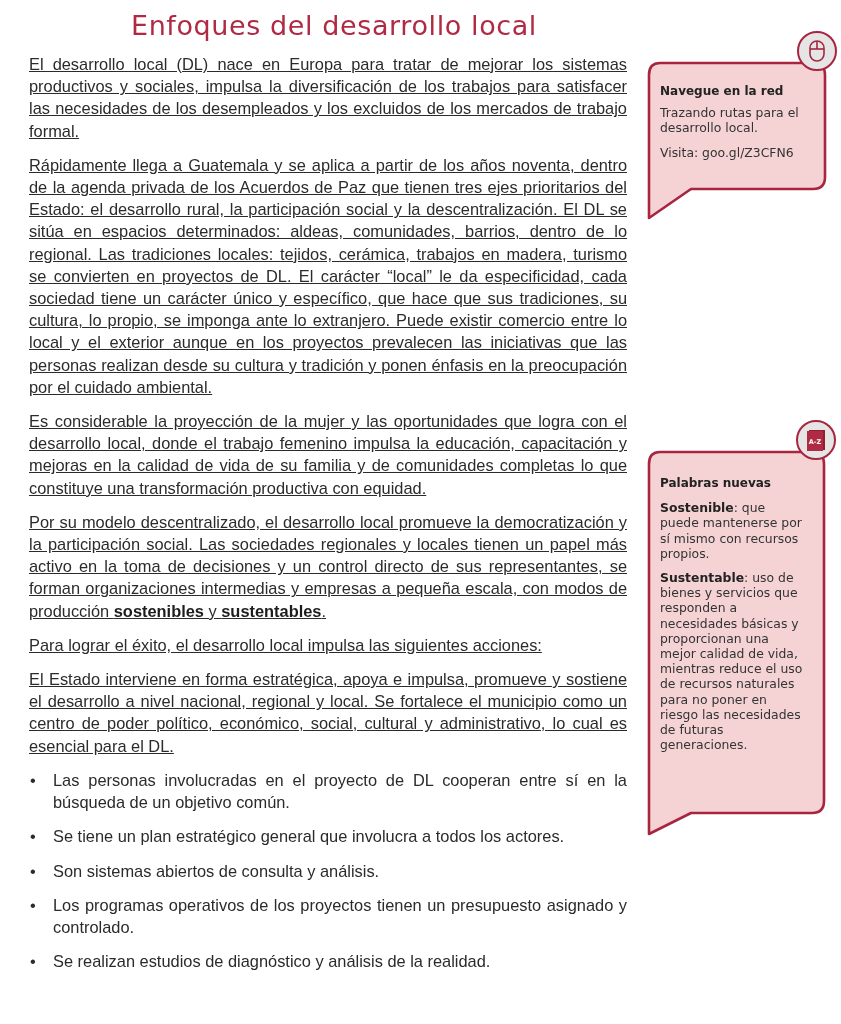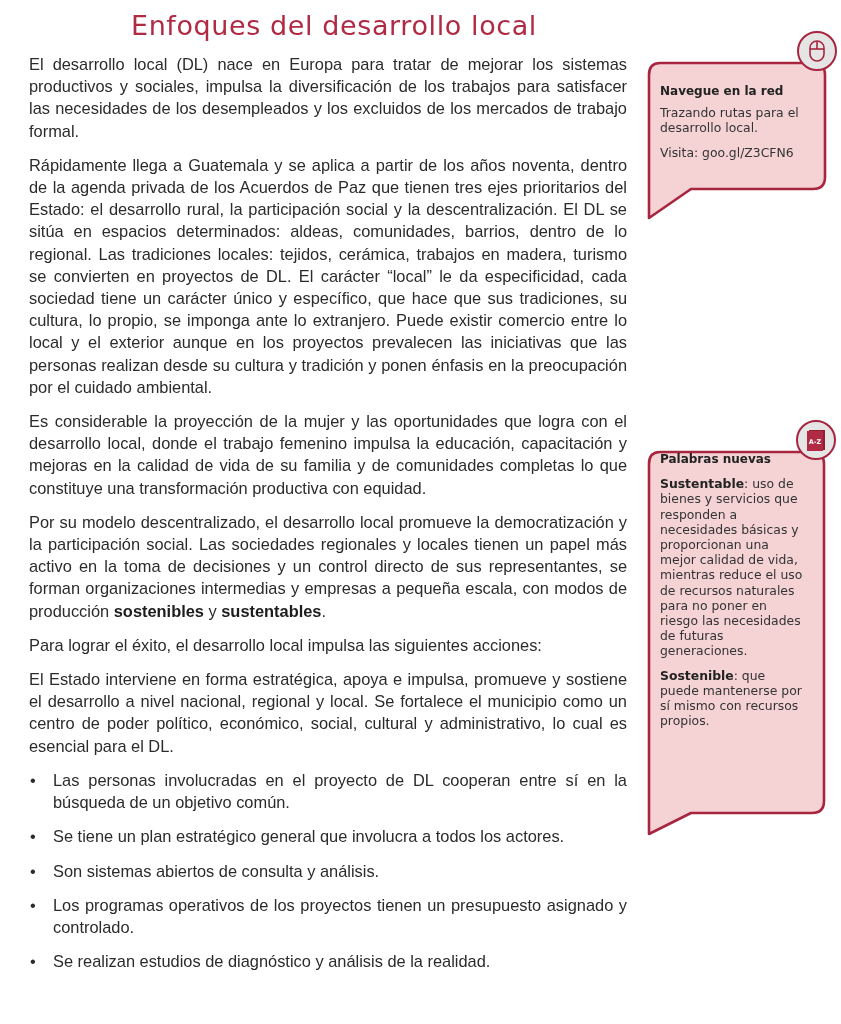--- a/index.html
+++ b/index.html
@@ -32,20 +32,21 @@
       position: absolute;
       left: 29px;
       top: 53px;
       width: 598px;
       font-size: 16.4px;
       line-height: 22.2px;
       text-align: justify;
     }
     .main p {
       margin: 0 0 12px 0;
+      text-decoration: underline;
     }
     .main b { font-weight: bold; color: #1d1d1d; }
     .bullets {
       list-style: none;
       margin: 0;
       padding: 0;
     }
     .bullets li {
       position: relative;
       padding-left: 24px;
@@ -144,18 +145,18 @@
   <svg class="frame" width="181" height="386" viewBox="0 0 181 386">
     <path d="M14 2 H166 Q178 2 178 14 V351 Q178 363 166 363 H45 L3 384 V14 Q3 2 14 2 Z" fill="#f5d3d5" stroke="#a8253f" stroke-width="2.6" stroke-linejoin="round"></path>
   </svg>
   <div class="icon-badge" style="left:148px; top:-32px;">
     <svg width="22" height="24" viewBox="0 0 22 24">
       <rect x="4" y="2" width="16" height="20" fill="#8f1f35"></rect>
       <rect x="2" y="3" width="16" height="20" fill="#b02a44"></rect>
       <text x="10" y="16" font-size="6.5" font-family="DejaVu Sans, sans-serif" font-weight="bold" fill="#ffffff" text-anchor="middle">A-Z</text>
     </svg>
   </div>
-  <div class="content" style="">
+  <div class="content" style="padding-top:24px;">
     <div class="box-title" style="margin-bottom:9px;">Palabras nuevas</div>
+    <p><b>Sostenible</b><span>: que puede mantenerse por sí mismo con recursos propios.</span></p>
     <p><b>Sustentable</b><span>: uso de bienes y servicios que responden a necesidades básicas y proporcionan una mejor calidad de vida, mientras reduce el uso de recursos naturales para no poner en riesgo las necesidades de futuras generaciones.</span></p>
-    <p><b>Sostenible</b><span>: que puede mantenerse por sí mismo con recursos propios.</span></p>
   </div>
 </div>
 
 </body></html>

